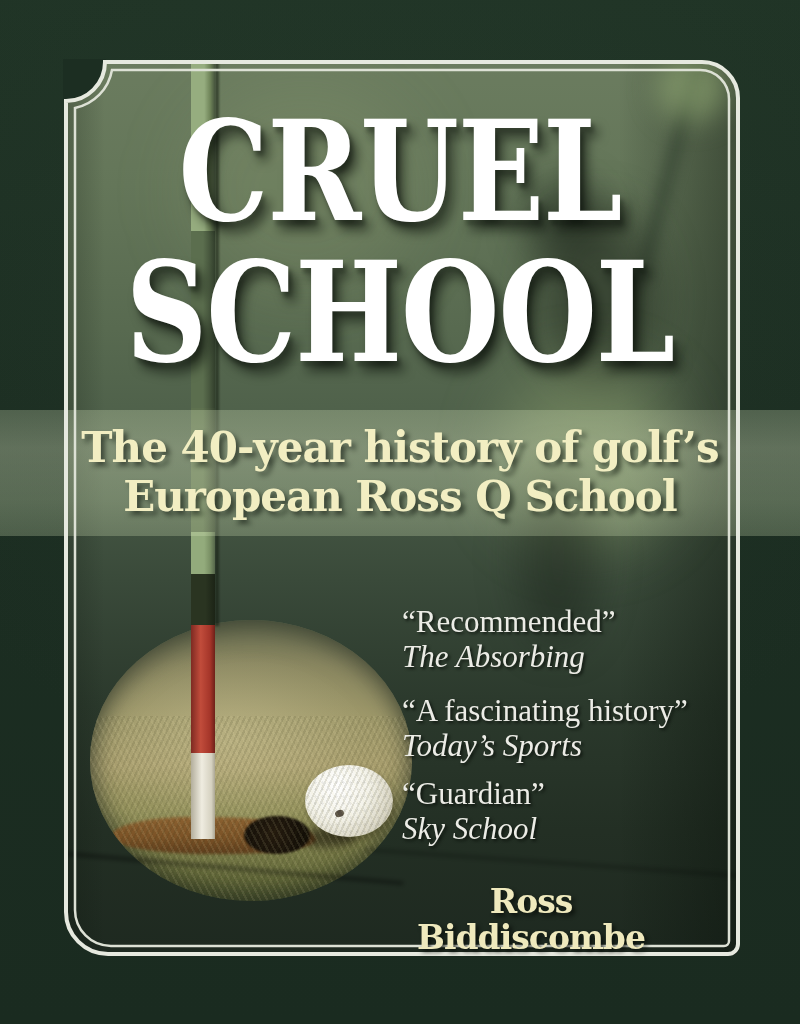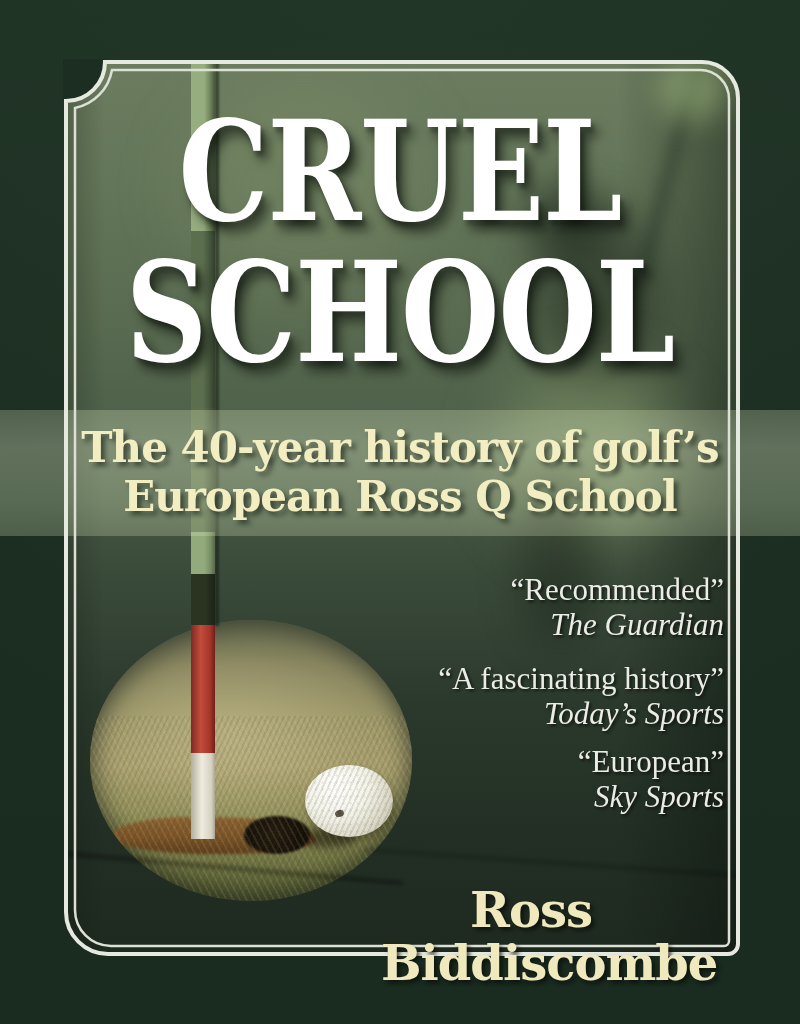--- a/index.html
+++ b/index.html
@@ -88,31 +88,31 @@
     text-shadow: 7px 8px 10px rgba(8,14,8,.6), 3px 4px 4px rgba(8,14,8,.35);
   }
   .t1{top:103px;} .t2{top:244px;}
   .subtitle{
     position:absolute;left:0;top:423px;width:800px;text-align:center;
     font-size:42px;font-weight:bold;line-height:49px;letter-spacing:-1px;
     color:#f2eec2;
     text-shadow: 4px 4px 5px rgba(10,16,9,.55);
   }
   .reviews{
-    position:absolute;left:402px;top:572px;width:322px;text-align:right;
+    position:absolute;left:402px;top:604px;width:322px;text-align:left;
     font-family:"Liberation Serif", serif;
     font-size:31px;line-height:35px;color:#ecece6;
     text-shadow:2px 2px 3px rgba(5,10,5,.7);
   }
   .review{margin:0 0 19px 0;}
   .review:last-child{margin-bottom:0;}
   .review .src{font-style:italic;}
   .author{
     position:absolute;left:381px;top:884px;width:300px;text-align:center;
-    font-size:48px;font-weight:bold;line-height:1.1;letter-spacing:-1px;
+    font-size:33px;font-weight:bold;line-height:1.1;letter-spacing:-1px;
     color:#efe9bd;
     text-shadow:3px 3px 4px rgba(5,10,5,.7);
   }
 </style>
 </head>
 <body>
 
 <div class="cover">
 
   <div class="frame-fill">
@@ -166,27 +166,27 @@
   </div>
 
   <div class="subtitle">
     <div>The 40-year history of golf’s</div>
     <div>European Ross Q School</div>
   </div>
 
   <div class="reviews">
     <div class="review">
       <div>“Recommended”</div>
-      <div class="src">The Guardian</div>
+      <div class="src">The Absorbing</div>
     </div>
     <div class="review" style="margin-bottom:13px;">
       <div>“A fascinating history”</div>
       <div class="src">Today’s Sports</div>
     </div>
     <div class="review">
-      <div>“European”</div>
-      <div class="src">Sky Sports</div>
+      <div>“Guardian”</div>
+      <div class="src">Sky School</div>
     </div>
   </div>
 
   <div class="author">Ross Biddiscombe</div>
 
 </div>
 
 </body></html>

